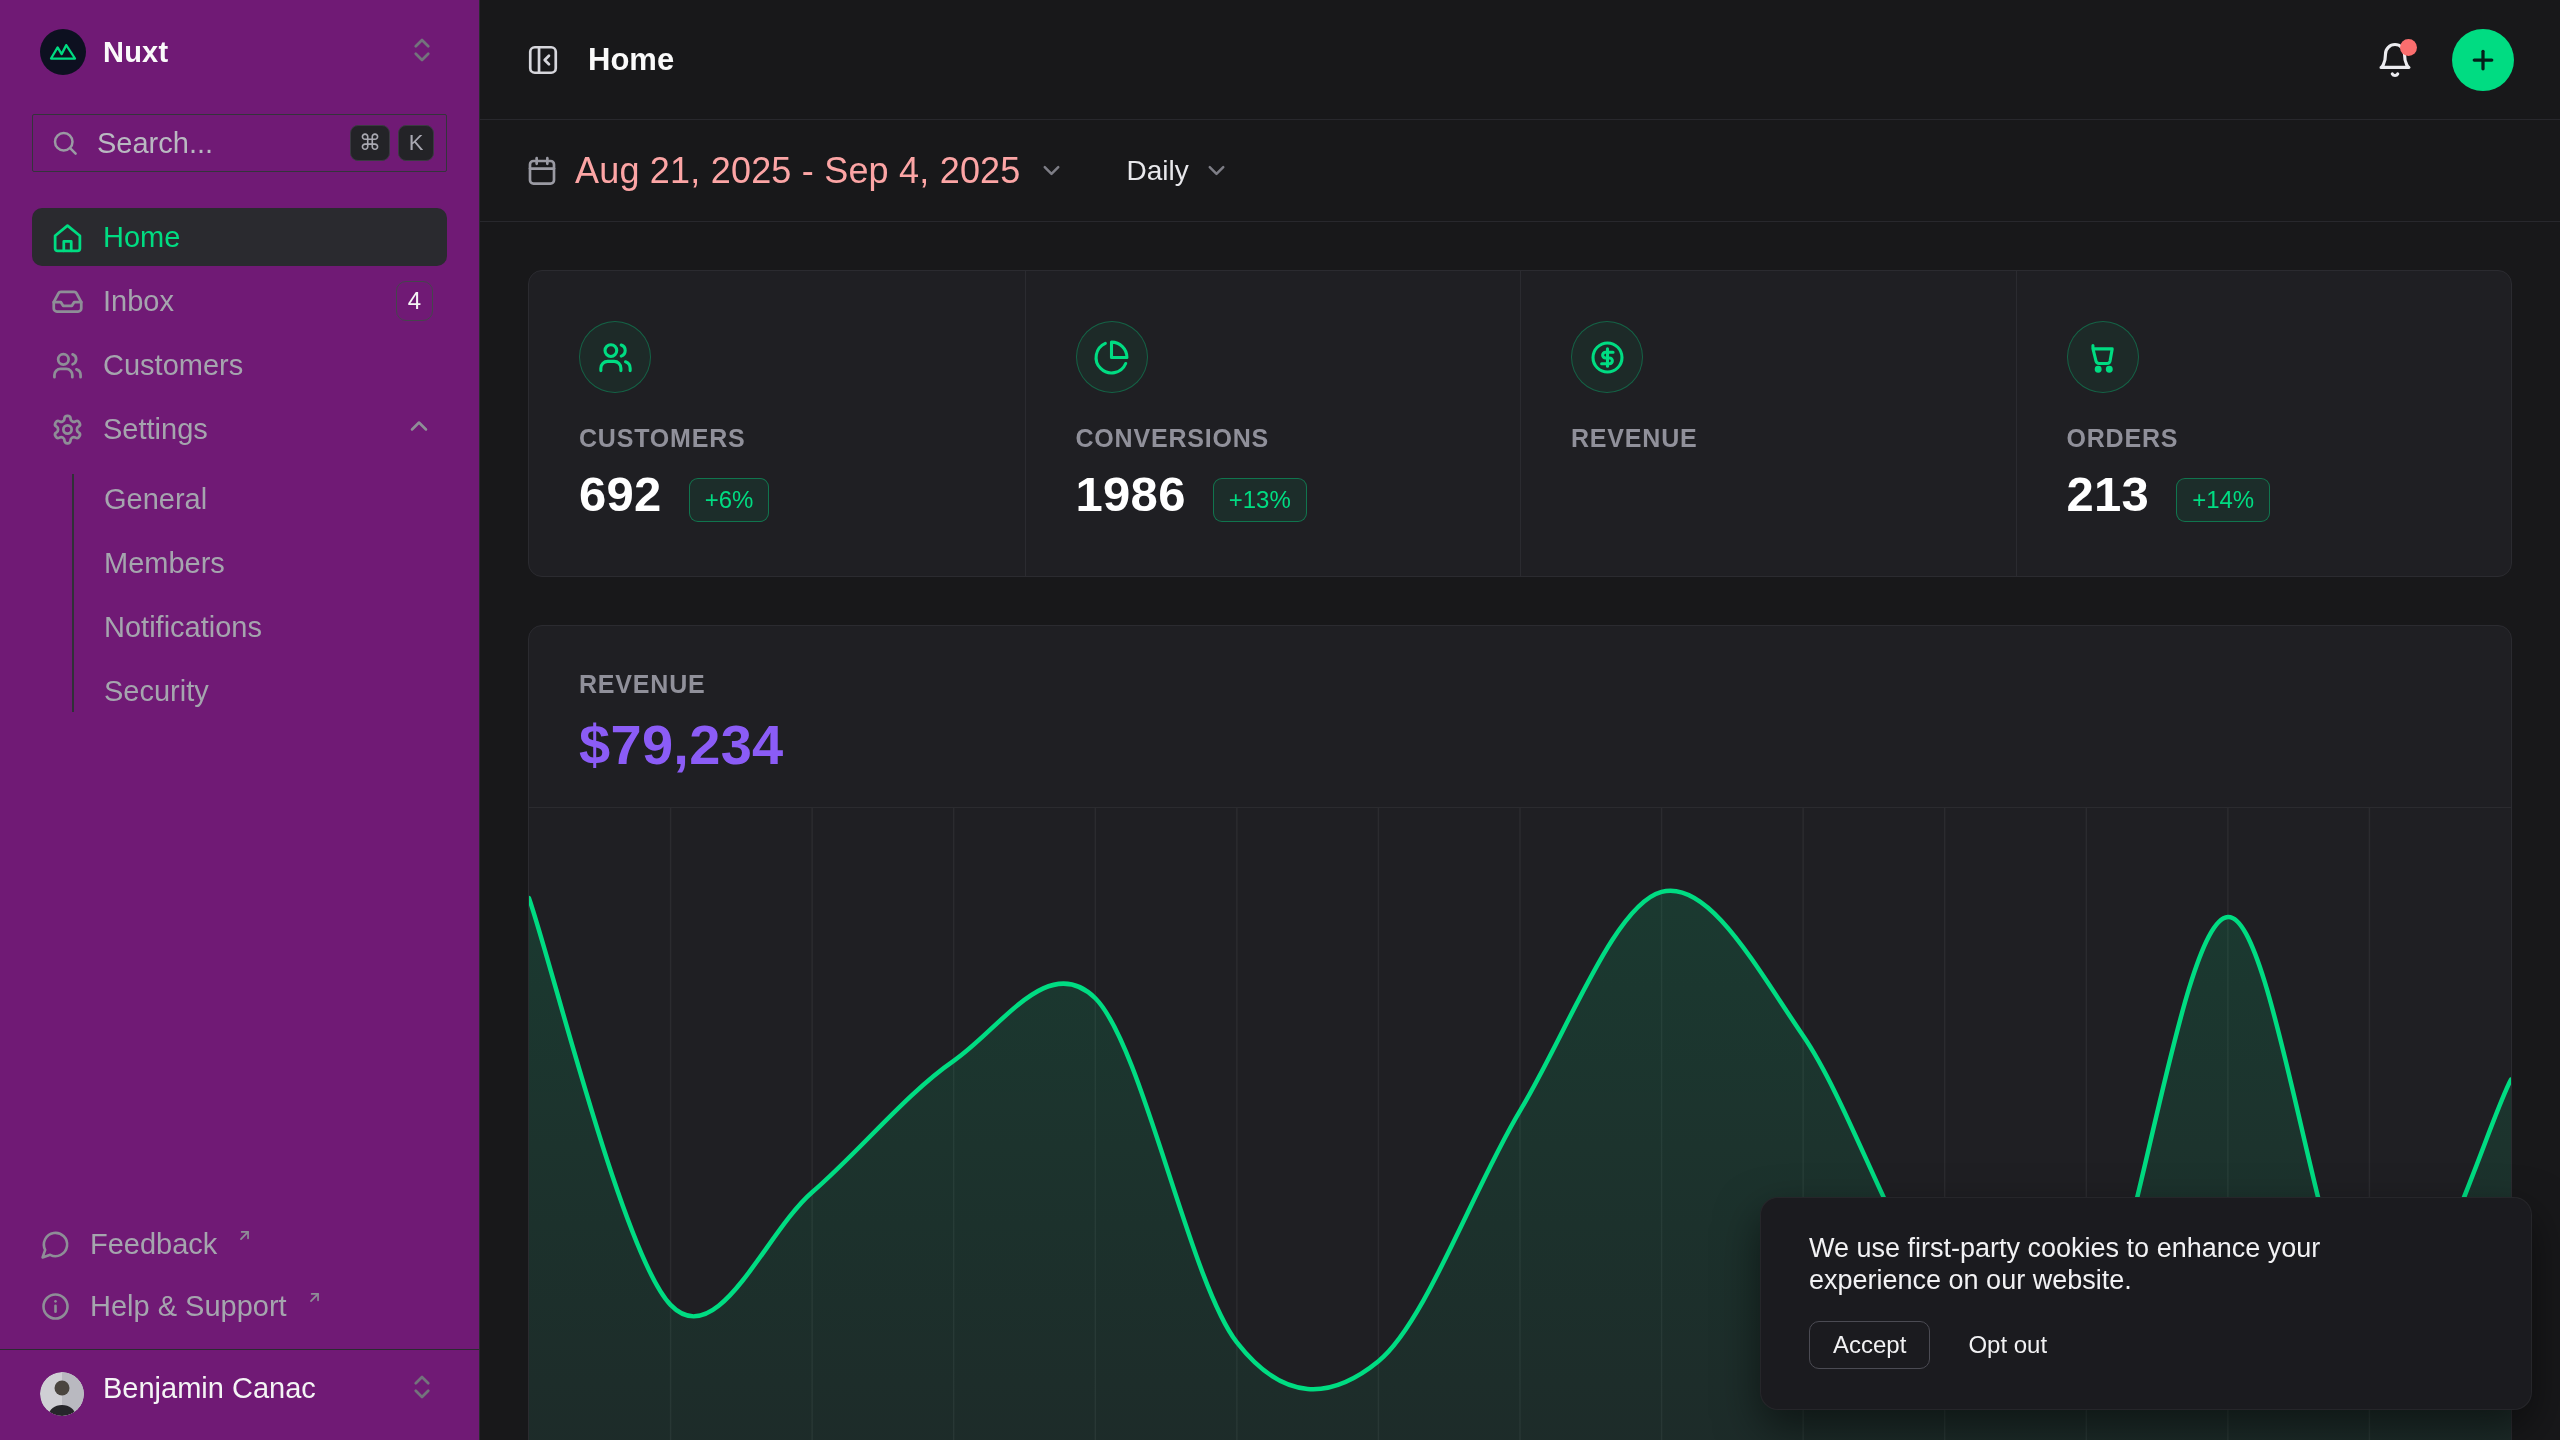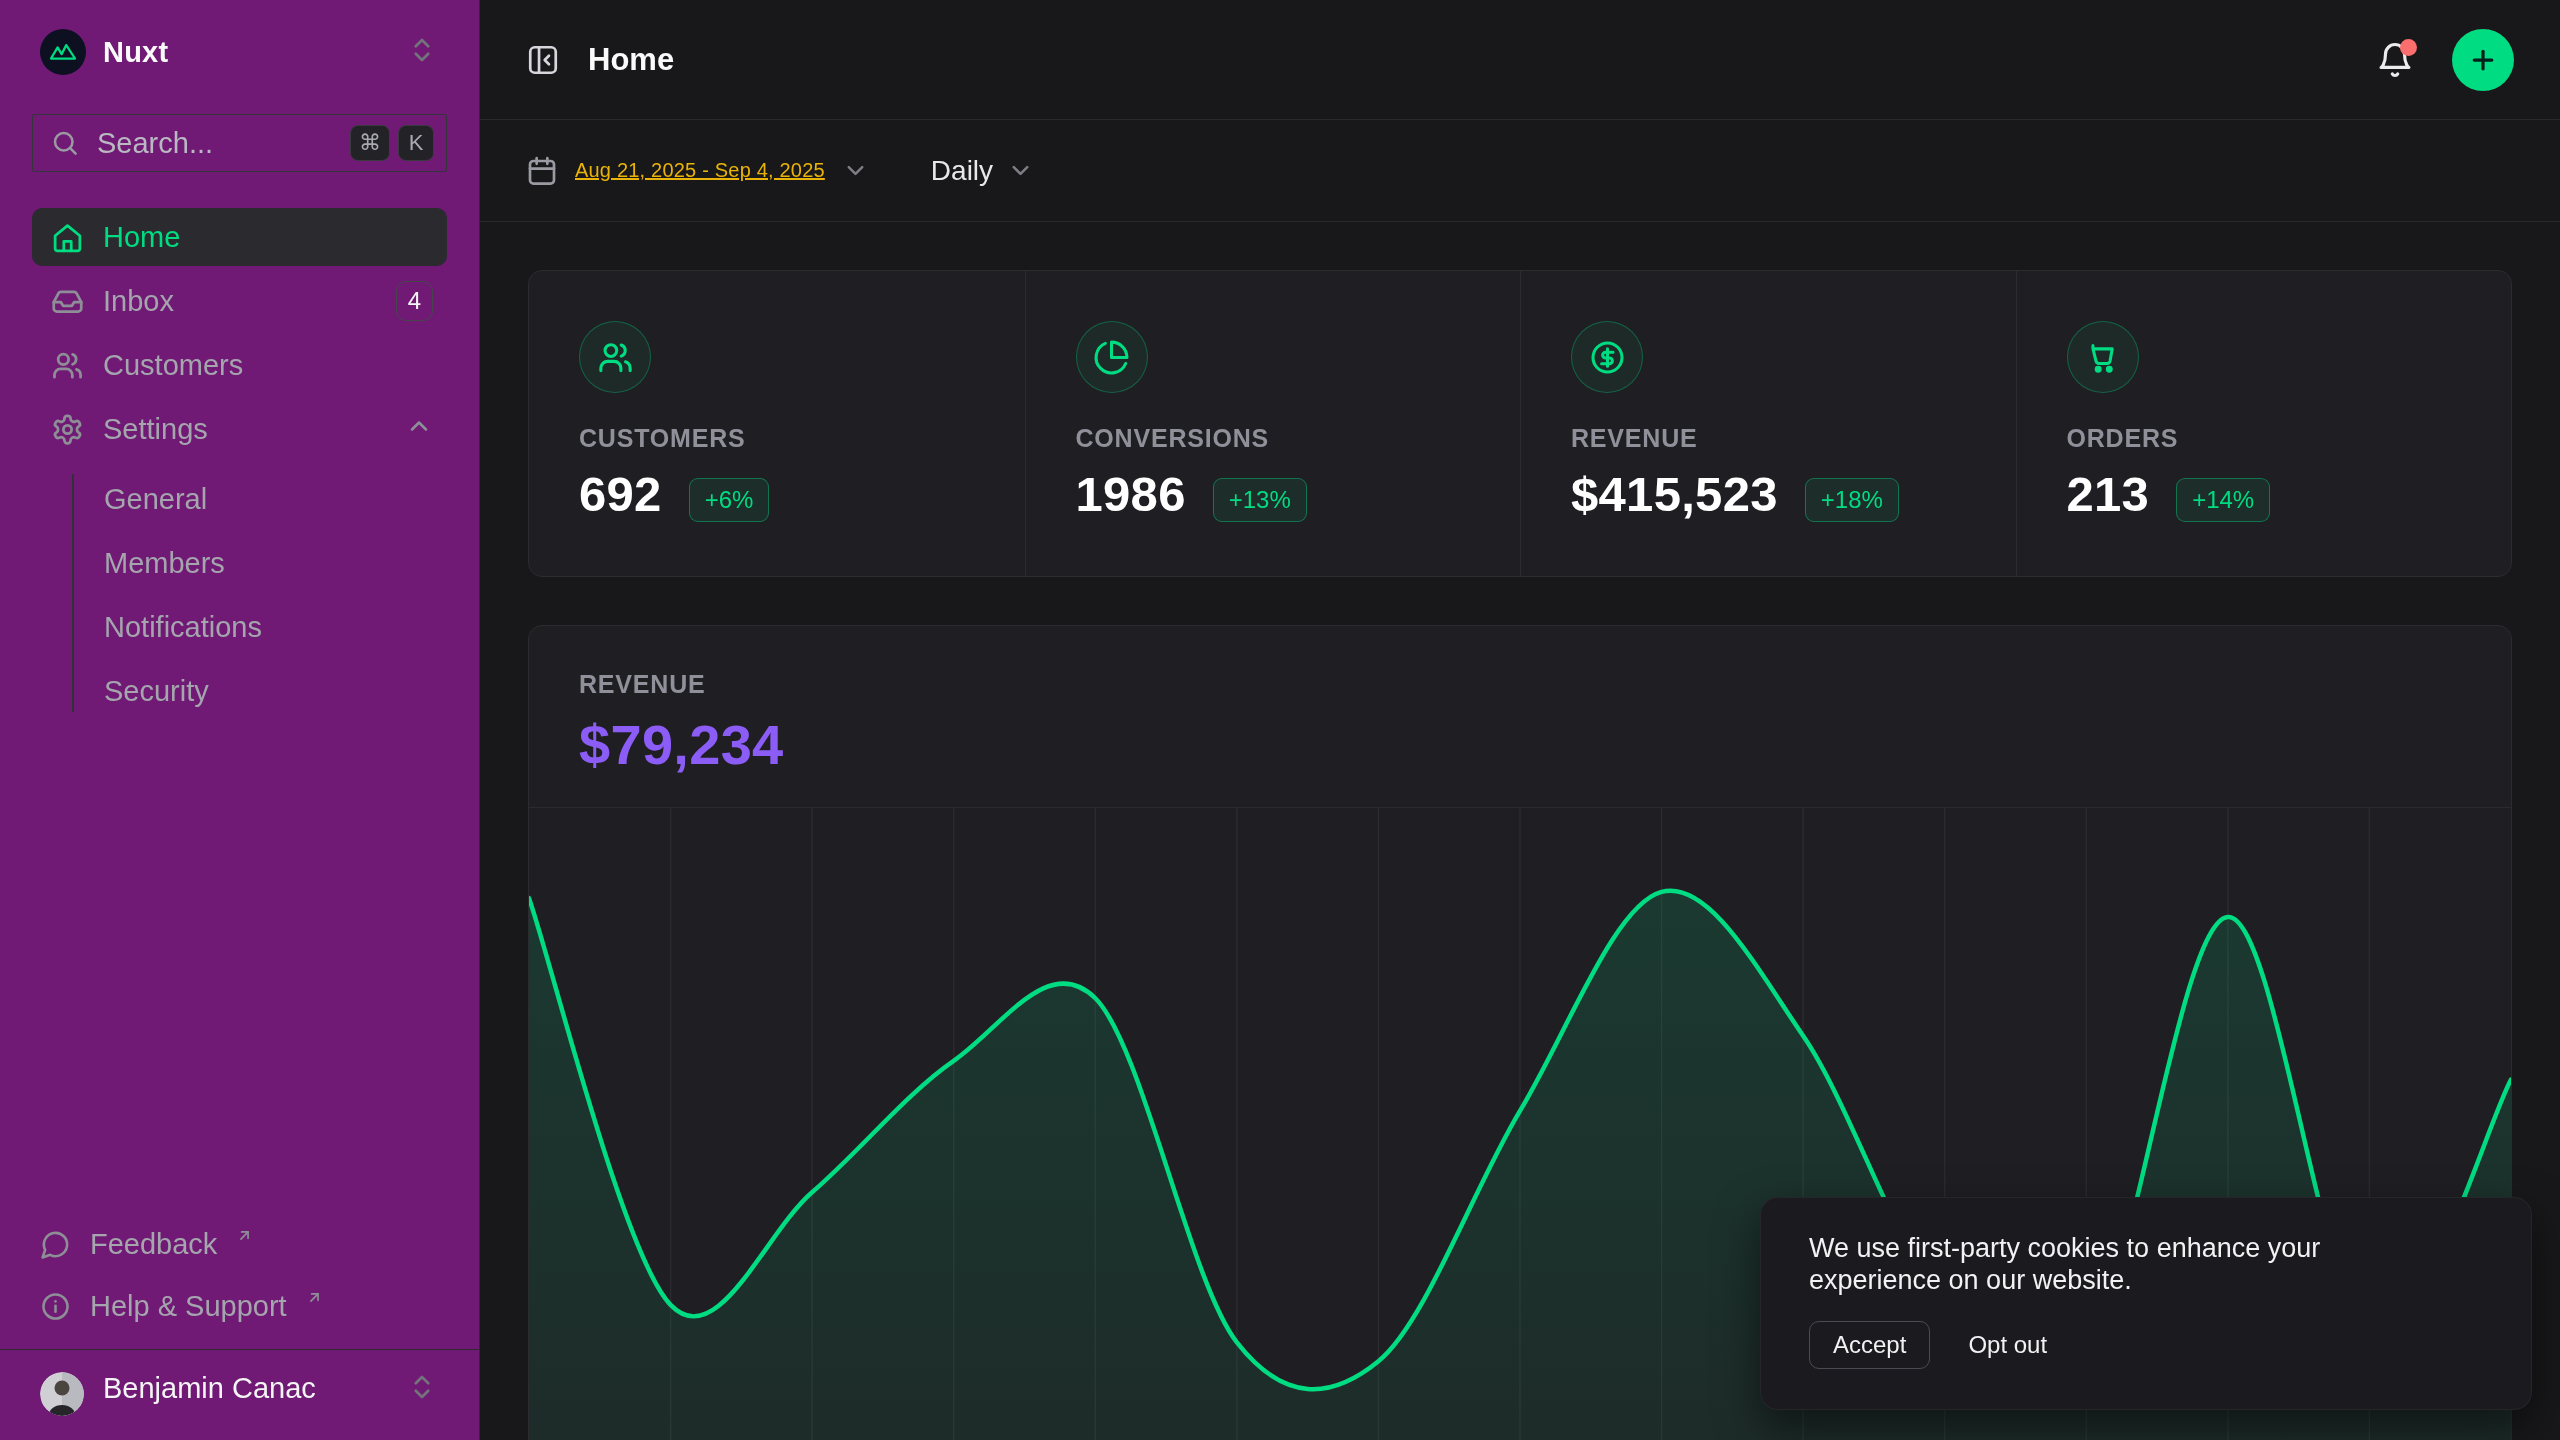--- a/index.html
+++ b/index.html
@@ -75,21 +75,21 @@
   .bell-wrap svg { width:38px; height:38px; color:#ececf0; }
   .notif-dot { position:absolute; top:-2px; right:-3px; width:17px; height:17px; border-radius:50%; }
   .plus-btn { width:62px; height:62px; border-radius:50%; background:#00dc82; border:none; cursor:pointer;
     display:flex; align-items:center; justify-content:center; }
   .plus-btn svg { width:30px; height:30px; color:#03201a; }
 
   .toolbar { height:102px; border-bottom:1px solid #28282d; display:flex; align-items:center;
     padding:0 46px; flex:none; }
   .date-range { display:flex; align-items:center; gap:17px; cursor:pointer; }
   .date-range svg.cal { width:32px; height:32px; color:#9a9aa3; }
-  .date-text { font-size:20px; font-weight:500; color:#eab308; letter-spacing:.2px;text-decoration:underline; }
+  .date-text { font-size:36px; font-weight:500; color:#fca5a5; letter-spacing:.2px; }
   .chev { display:flex; }
   .chev svg { width:27px; height:27px; color:#7d7d86; }
   .granularity { display:flex; align-items:center; gap:14px; margin-left:62px; cursor:pointer; }
   .gran-text { font-size:28px; font-weight:500; color:#e8e8ec; }
 
   .content { flex:1; padding:48px; position:relative; }
 
   .stats-card { display:grid; grid-template-columns:repeat(4,1fr); background:#1f1f23;
     border:1px solid #2b2b30; border-radius:14px; height:307px; }
   .stat { padding:50px 0 0 50px; border-left:1px solid #2b2b30; cursor:pointer; }
@@ -357,24 +357,20 @@
 
         <div class="stat">
           <div class="stat-icon">
             <svg viewBox="0 0 24 24" fill="none" stroke="currentColor" stroke-width="2" stroke-linecap="round" stroke-linejoin="round">
               <circle cx="12" cy="12" r="9.4"></circle>
               <path d="M15.6 8.6h-4.9a1.85 1.85 0 1 0 0 3.7h2.6a1.85 1.85 0 1 1 0 3.7H8.2"></path>
               <path d="M12 6.4v11.2"></path>
             </svg>
           </div>
           <div class="stat-label">REVENUE</div>
-          <div class="stat-value-row">
-            <span class="stat-value">$415,523</span>
-            <span class="stat-badge">+18%</span>
-          </div>
         </div>
 
         <div class="stat">
           <div class="stat-icon">
             <svg viewBox="0 0 24 24" fill="none" stroke="currentColor" stroke-width="2" stroke-linecap="round" stroke-linejoin="round">
               <path d="M5.8 4.2v2.1l2 8.1a2 2 0 0 0 2 1.5h5.1a2 2 0 0 0 2-1.6l1.4-7.9H6.2"></path>
               <circle cx="9.2" cy="19.6" r="1.25" fill="currentColor"></circle>
               <circle cx="16.4" cy="19.6" r="1.25" fill="currentColor"></circle>
             </svg>
           </div>

